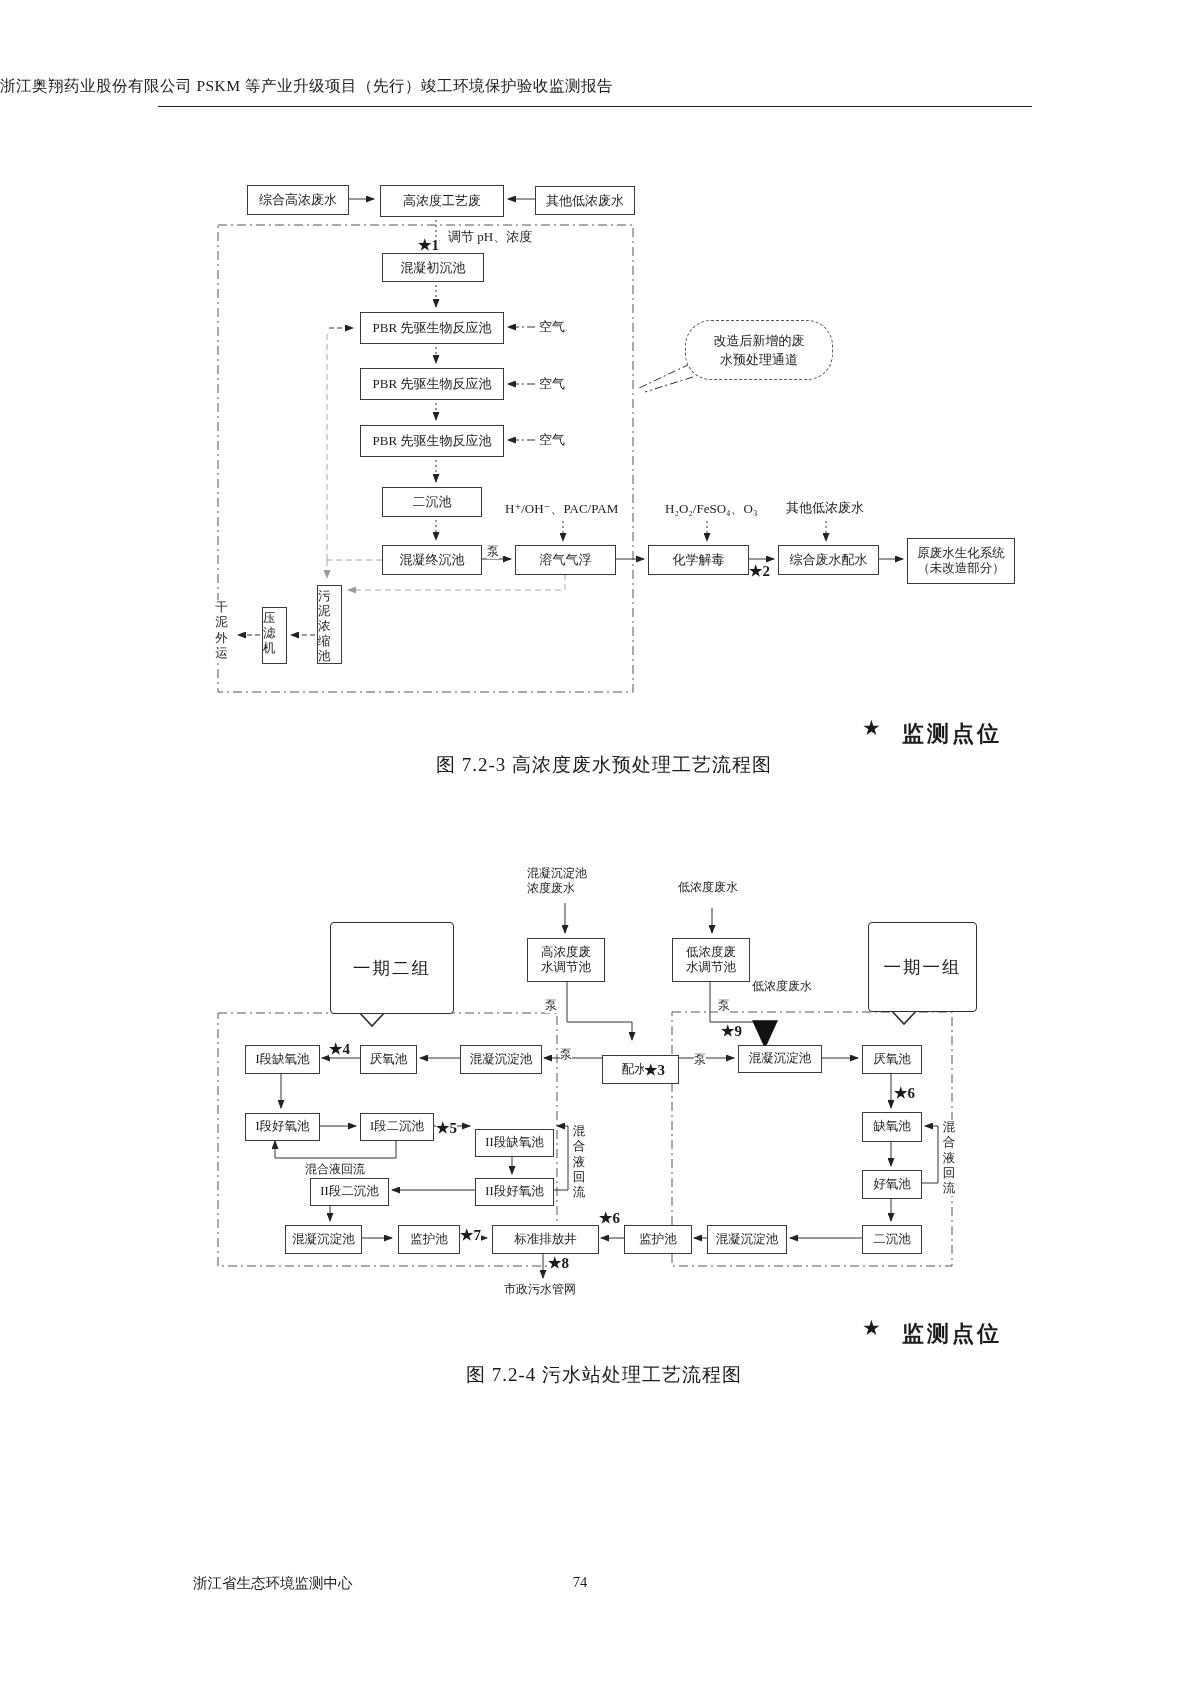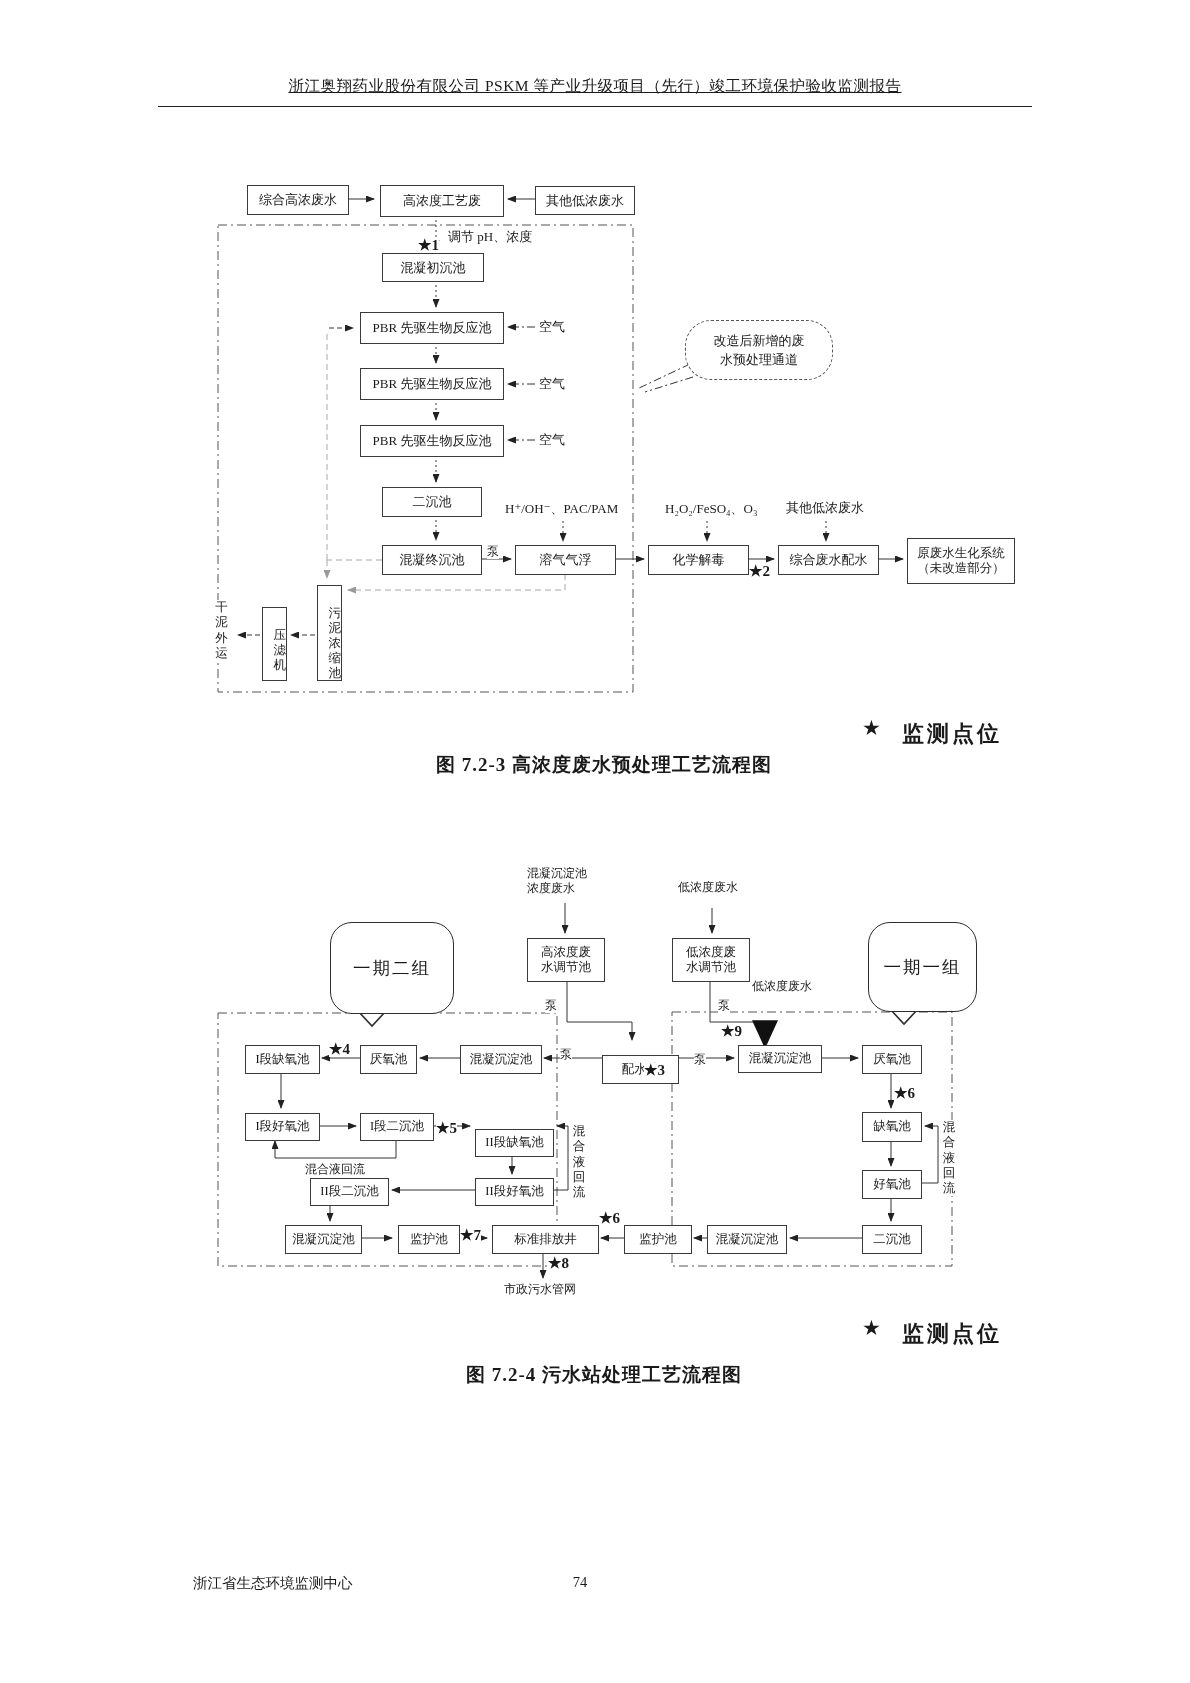--- a/index.html
+++ b/index.html
@@ -1,39 +1,39 @@
 <!DOCTYPE html>
 <html><head>
 <meta charset="utf-8">
 <style>
   html,body{margin:0;padding:0;background:#888;}
   .page{position:relative;width:1190px;height:1683px;background:#fff;margin:0 auto;
         font-family:"Liberation Serif","DejaVu Serif",serif;color:#1a1a1a;overflow:hidden;}
-  .hdr{position:absolute;left:0;right:0;top:76px;text-align:center;font-size:15.5px;letter-spacing:.5px;text-decoration:underline;}
+  .hdr{position:absolute;left:0;right:0;top:76px;text-align:left;font-size:15.5px;letter-spacing:.5px;}
   .hrule{position:absolute;left:158px;top:106px;width:874px;border-top:1.6px solid #222;}
   svg.ovl{position:absolute;left:0;top:0;z-index:1;}
   .nb{position:absolute;z-index:2;border:1px solid #3a3a3a;background:#fff;display:flex;
       align-items:center;justify-content:center;text-align:center;font-size:13px;
       line-height:1.22;white-space:pre-line;}
   .nb.sm{font-size:12.5px;}
   .vb{position:absolute;z-index:2;border:1px solid #3a3a3a;background:#fff;font-size:12.5px;
-      line-height:1.2;word-break:break-all;text-align:right;padding-top:20px;}
+      line-height:1.2;word-break:break-all;text-align:left;padding-top:3px;}
   .lb{position:absolute;z-index:3;font-size:13px;background:#fff;line-height:1.25;white-space:pre-line;}
   .lb.sm{font-size:12px;}
   .vt{position:absolute;z-index:3;font-size:12.5px;line-height:1.22;word-break:break-all;
       text-align:center;background:#fff;}
   .st{position:absolute;z-index:4;font-size:15px;font-weight:700;background:#fff;line-height:1;}
-  .bub{position:absolute;z-index:2;border:1.6px solid #2d2d2d;border-radius:22px;background:#fff;
+  .bub{position:absolute;z-index:2;border:1.6px solid #2d2d2d;border-radius:4px;background:#fff;
        display:flex;align-items:center;justify-content:center;font-size:17.5px;letter-spacing:2px;}
   .callout{position:absolute;z-index:2;border:1.4px dashed #555;border-radius:26px;background:#fff;
        display:flex;align-items:center;justify-content:center;text-align:center;font-size:13px;
        line-height:1.5;white-space:pre-line;}
   .leg-star{position:absolute;z-index:3;font-size:21px;line-height:1;}
   .leg-lbl{position:absolute;z-index:3;font-size:22px;font-weight:600;letter-spacing:3px;}
-  .cap{position:absolute;left:18px;right:0;text-align:center;z-index:3;font-size:19px;font-weight:700;letter-spacing:1px;}
+  .cap{position:absolute;left:18px;right:0;text-align:center;z-index:3;font-size:19px;font-weight:400;letter-spacing:1px;}
   .ftr{position:absolute;z-index:3;font-size:14.5px;}
 </style>
 </head>
 <body>
 
 <div class="page">
 
   <div class="hdr">浙江奥翔药业股份有限公司 PSKM 等产业升级项目（先行）竣工环境保护验收监测报告</div>
   <div class="hrule"></div>
 

